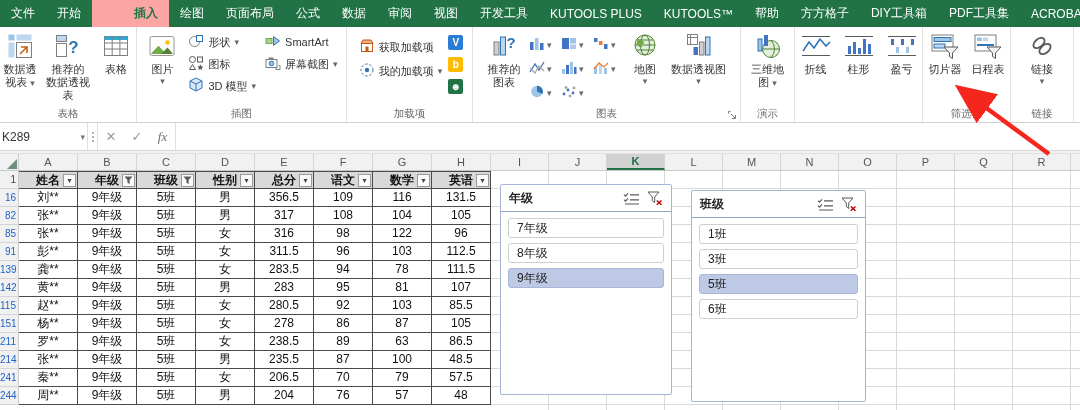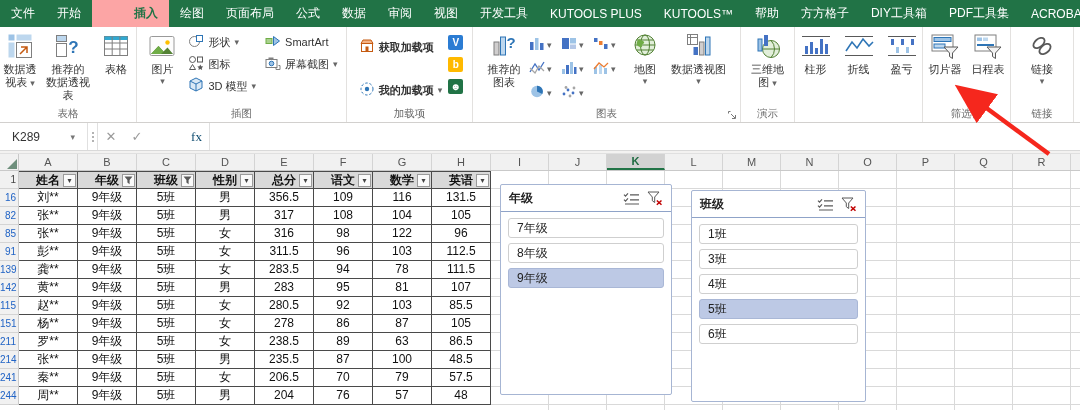--- a/index.html
+++ b/index.html
@@ -18,36 +18,36 @@
   .rgroup { position:relative; border-right:1px solid #e3e1df; display:flex; flex-direction:column; padding-top:3px; flex:0 0 auto; }
   .g0{width:137px}.g1{width:210px}.g2{width:126px}.g3{width:268px}.g4{width:54px}.g5{width:128px}.g6{width:88px}.g7{width:63px}
   .gbody { flex:1; display:flex; justify-content:center; align-items:flex-start; gap:3px; }
   .glabel { height:16px; text-align:center; font-size:10.5px; color:#696969; line-height:15px; }
   .rbtn-big { display:flex; flex-direction:column; align-items:center; text-align:center; font-size:11px; line-height:13px; color:#333; padding:2px 3px 0; min-width:40px; border-radius:2px; }
   .rbtn-big .biglab { white-space:pre-line; margin-top:3px; }
   .rbtn-big .icon { height:28px; display:flex; align-items:center; }
   .chev { font-size:9px; color:#666; line-height:10px; }
   .chev.below { display:block; }
   .stack { display:flex; flex-direction:column; gap:2px; padding-top:2px; }
-  .stack.wide { gap:23px; padding-top:7px;font-weight:bold; }
+  .stack.wide { gap:4px; padding-top:7px; }
   .rbtn-small { display:flex; align-items:center; gap:4px; font-size:11px; color:#333; padding:1px 3px; border-radius:2px; }
   .chartgrid { display:grid; grid-template-columns:repeat(3,31px); grid-auto-rows:23px; gap:1px; padding-top:3px; }
   .cg-btn { display:flex; align-items:center; gap:2px; padding:2px; border-radius:2px; }
   .appicons { display:flex; flex-direction:column; gap:7px; padding-top:5px; }
   .appic { width:15px; height:15px; border-radius:2px; color:#fff; font-size:10px; font-weight:bold; display:flex; align-items:center; justify-content:center; }
   .launcher { position:absolute; right:3px; bottom:2px; width:10px; height:10px; display:flex; }
 
   
   #formulabar { height:28px; display:flex; align-items:stretch; background:#fff; border-bottom:1px solid #d9d9d9; }
-  .namebox { width:88px; display:flex; align-items:center; justify-content:space-between; padding:0 12px; border-right:1px solid #e0e0e0; font-size:12px; color:#333; }
+  .namebox { width:88px; display:flex; align-items:center; justify-content:space-between; padding:0 2px; border-right:1px solid #e0e0e0; font-size:12px; color:#333; }
   .nb-arrow { font-size:9px; color:#777; }
   .fb-dots { width:10px; display:flex; flex-direction:column; justify-content:center; align-items:center; gap:2px; border-right:1px solid #e0e0e0; }
   .fb-dots i { width:2px; height:2px; background:#9a9a9a; border-radius:50%; }
   .fb-btn { width:26px; display:flex; align-items:center; justify-content:center; color:#9a9a9a; font-size:13px; }
-  .fb-fx { font-family:"Liberation Serif","DejaVu Serif",serif; color:#0c4a6e; border-right:1px solid #e0e0e0;margin-left:34px; }
+  .fb-fx { font-family:"Liberation Serif","DejaVu Serif",serif; font-style:italic; color:#737373; border-right:1px solid #e0e0e0; }
   .fb-input { flex:1; }
   #fbar-gap { height:3px; background:#f3f2f1; border-bottom:1px solid #e0e0e0; }
 
   
   #grid { position:relative; height:256px; background:#fff; }
   #colheads { display:flex; height:17px; background:#f1f1f1; border-bottom:1px solid #c9c9c9; font-size:11px; color:#555; }
   .corner { width:19px; border-right:1px solid #c9c9c9; position:relative; }
   .corner:after { content:""; position:absolute; right:1px; bottom:1px; border-style:solid; border-width:0 0 10px 10px; border-color:transparent transparent #6e8f7c transparent; }
   .ch { width:59px; text-align:center; line-height:16px; border-right:1px solid #d4d4d4; }
   .ch.wide2 { width:58px; }
@@ -376,39 +376,39 @@
         </div>
       </div>
       <div class="glabel">演示</div>
     </div>
     <div class="rgroup g5">
       <div class="gbody">
         <div class="rbtn-big">
           <span class="icon">
             <svg width="30" height="24" viewBox="0 0 30 24">
               <path d="M1 2.5h28M1 21.5h28" stroke="#595959"></path>
+              <path d="M2 17l6-9 5 6 6-9 6 7 4-4" fill="none" stroke="#2e75b6" stroke-width="1.6"></path>
+            </svg>
+          </span>
+          <span class="biglab">折线</span>
+        </div>
+        <div class="rbtn-big">
+          <span class="icon">
+            <svg width="30" height="24" viewBox="0 0 30 24">
+              <path d="M1 2.5h28M1 21.5h28" stroke="#595959"></path>
               <g fill="#4472c4">
                 <rect x="4" y="12" width="3" height="8"></rect>
                 <rect x="9" y="8" width="3" height="12"></rect>
                 <rect x="14" y="14" width="3" height="6"></rect>
                 <rect x="19" y="5" width="3" height="15"></rect>
                 <rect x="24" y="10" width="3" height="10"></rect>
               </g>
             </svg>
           </span>
           <span class="biglab">柱形</span>
-        </div>
-        <div class="rbtn-big">
-          <span class="icon">
-            <svg width="30" height="24" viewBox="0 0 30 24">
-              <path d="M1 2.5h28M1 21.5h28" stroke="#595959"></path>
-              <path d="M2 17l6-9 5 6 6-9 6 7 4-4" fill="none" stroke="#2e75b6" stroke-width="1.6"></path>
-            </svg>
-          </span>
-          <span class="biglab">折线</span>
         </div>
         <div class="rbtn-big">
           <span class="icon">
             <svg width="30" height="24" viewBox="0 0 30 24">
               <path d="M1 2.5h28M1 21.5h28" stroke="#595959"></path>
               <g fill="#4472c4">
                 <rect x="4" y="5" width="3" height="6"></rect>
                 <rect x="14" y="5" width="3" height="6"></rect>
                 <rect x="24" y="5" width="3" height="6"></rect>
               </g>
@@ -703,21 +703,20 @@
         <span class="sl-hbtn">
           <svg width="16" height="15" viewBox="0 0 16 15">
             <path d="M1 1h11L7.7 6v5.5L5.3 9.7V6z" fill="#fff" stroke="#595959"></path>
             <path d="M9.8 9.5l4.7 4.3M14.5 9.5l-4.7 4.3" stroke="#c00000" stroke-width="1.5"></path>
           </svg>
         </span>
       </div>
       <div class="sl-items">
         <div class="sl-item">1班</div>
         <div class="sl-item">3班</div>
-        <div class="sl-item">4班</div>
         <div class="sl-item sel">5班</div>
         <div class="sl-item">6班</div>
       </div>
     </div>
   </div>
 
 <svg id="arrow" width="1080" height="410">
   <defs>
     <marker id="ah" markerWidth="9" markerHeight="8" refX="7" refY="4" orient="auto">
       <path d="M0,0 L9,4 L0,8 Z" fill="#f5271d"></path>

